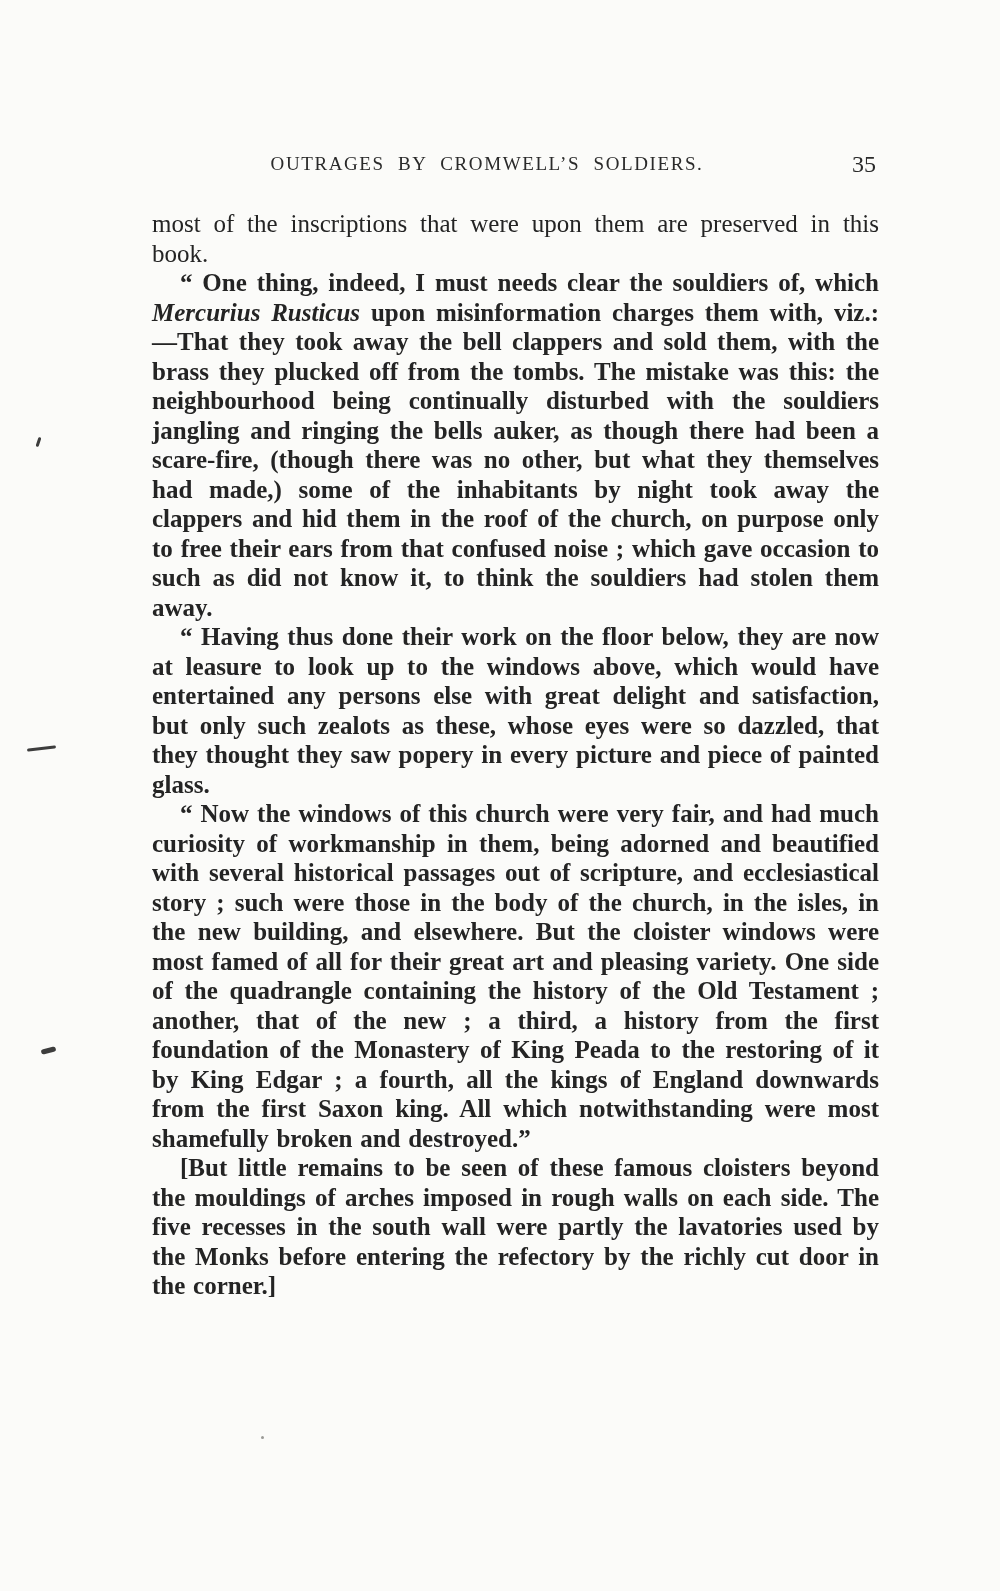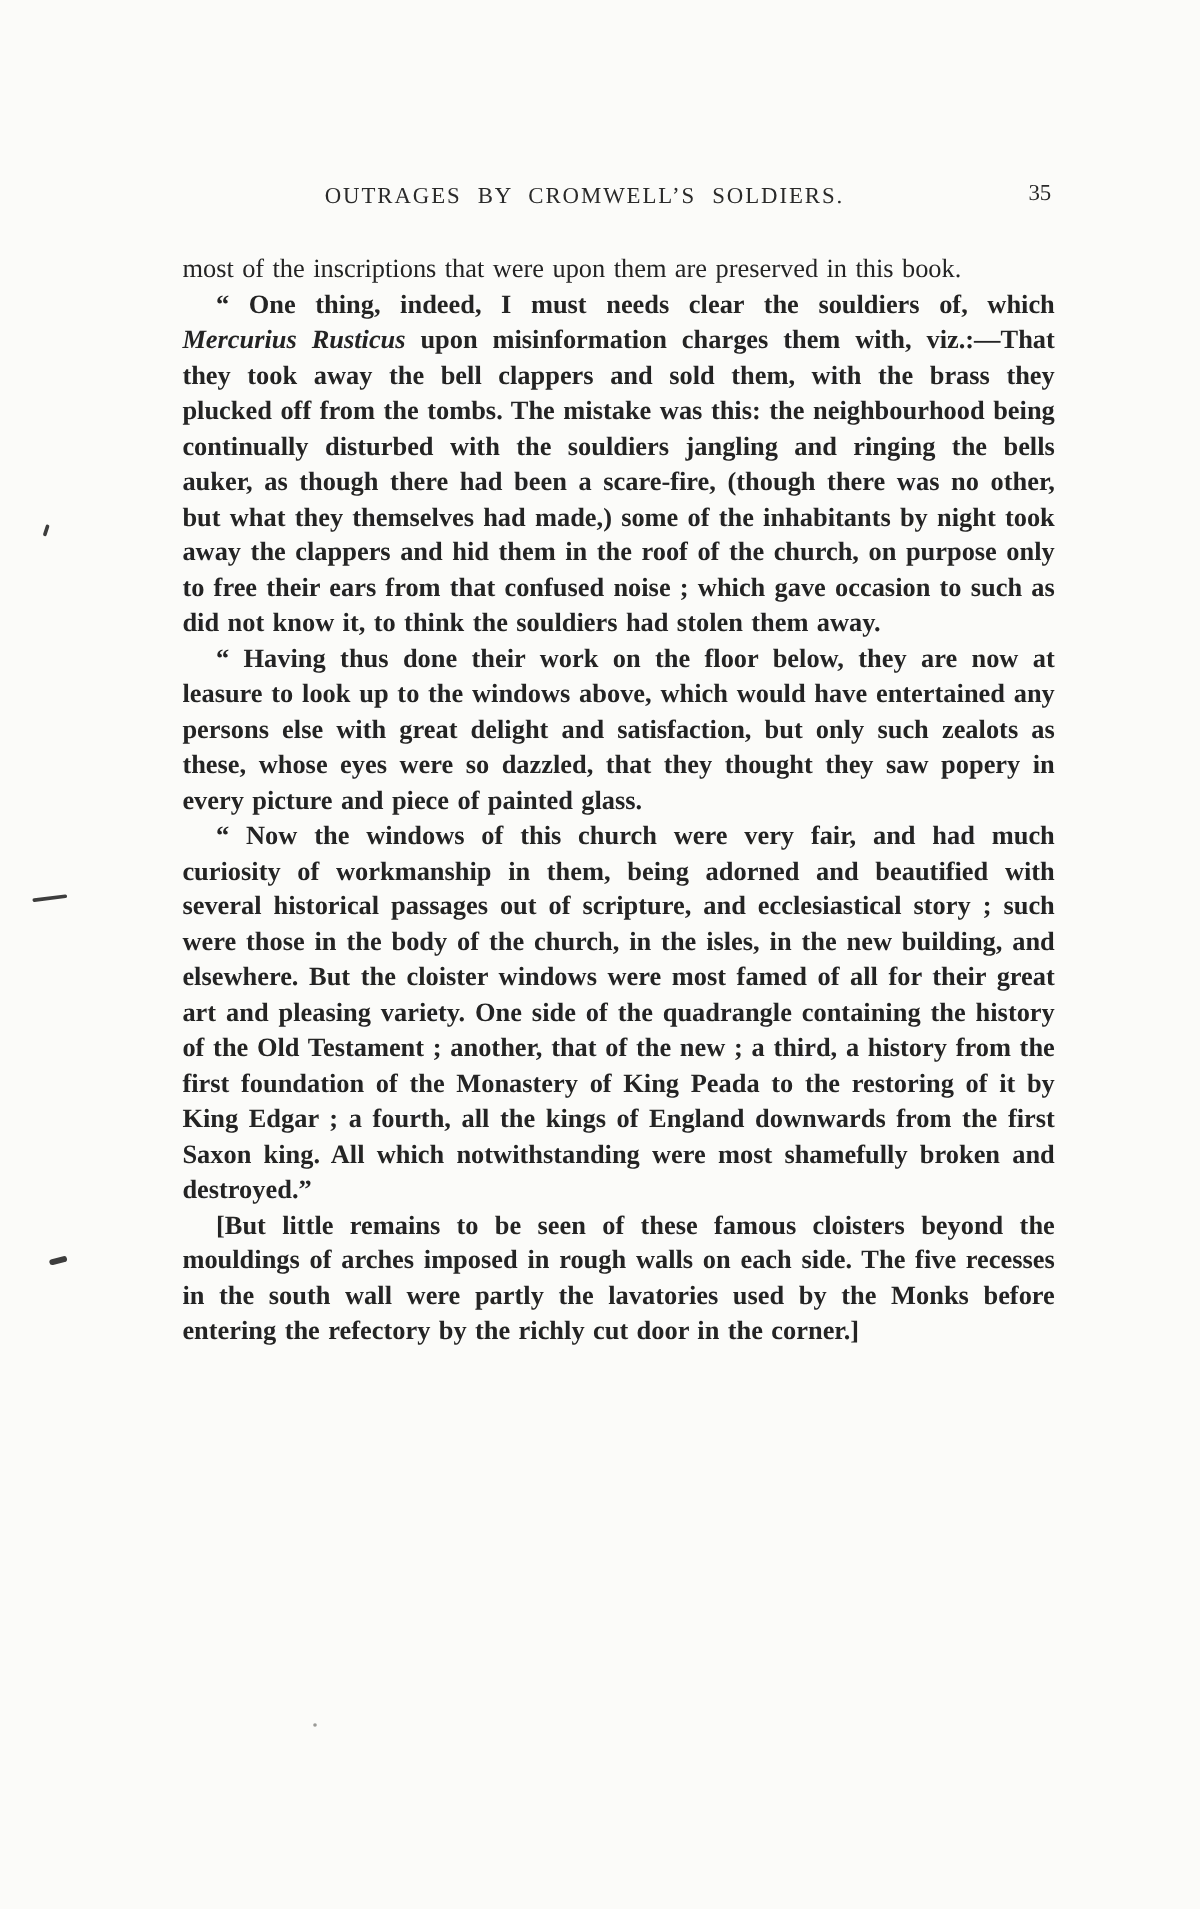--- a/index.html
+++ b/index.html
@@ -33,33 +33,33 @@
     font-size: 19px;
     letter-spacing: 1.6px;
     word-spacing: 7px;
     color: #2a2a2a;
     white-space: nowrap;
   }
   .running-head .page-number {
     position: absolute;
     right: 2px;
     top: -2px;
-    font-size: 19px;
+    font-size: 24px;
     color: #2a2a2a;
   }
   
   .text-block {
     position: absolute;
     top: 209px;
     left: 152px;
     width: 727px;
   }
   .text-block p {
     margin: 0;
-    font-size: 22px;
+    font-size: 25px;
     line-height: 29.5px;
     text-align: justify;
     color: #242424;
     word-spacing: 1.5px;
   }
   .text-block p.indent {
     text-indent: 28px;
     font-weight: bold;
   }
   .italic {

